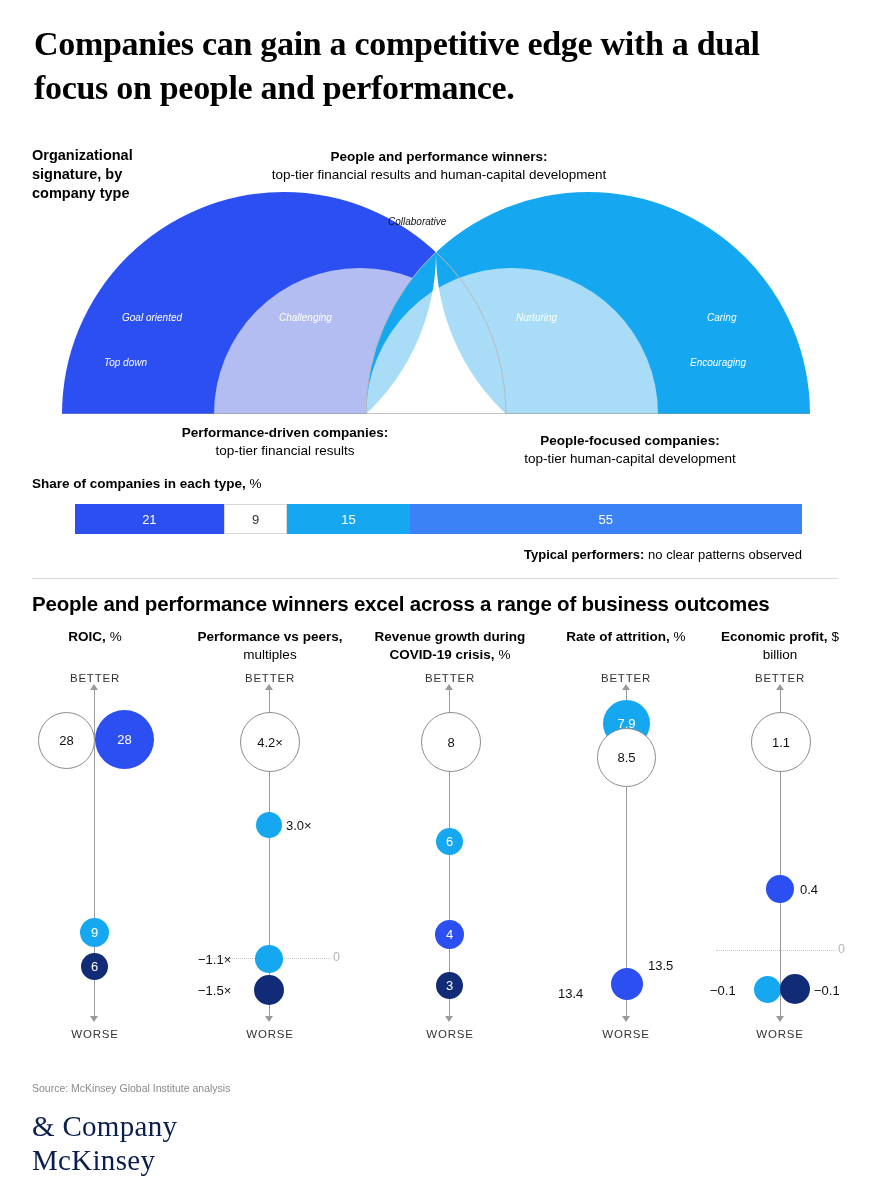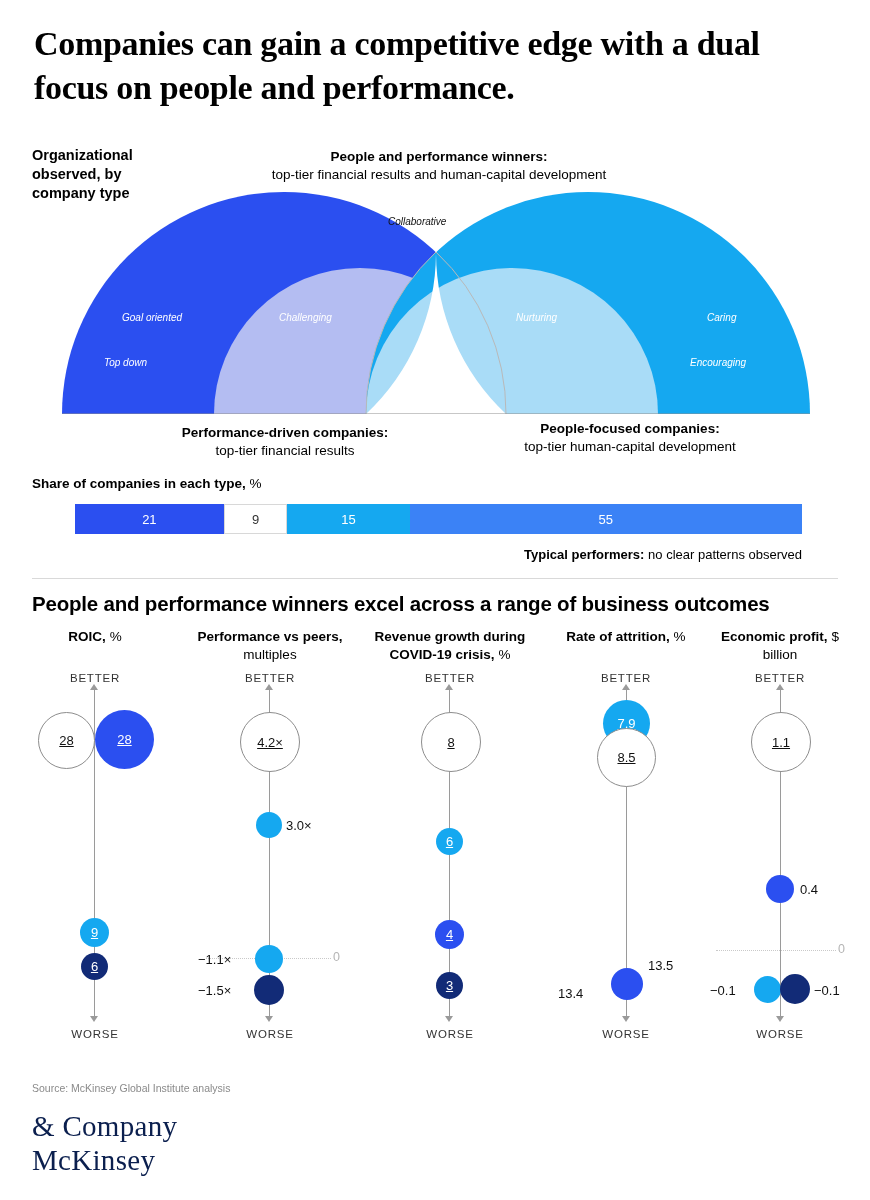--- a/index.html
+++ b/index.html
@@ -36,21 +36,21 @@
   .ppw-label b{font-weight:bold;display:block;}
   .ppw-label span{font-weight:normal;}
 
   .arcwrap{position:absolute;left:62px;top:192px;width:748px;height:222px;}
 
   .arc-caption{
     position:absolute;font-size:13.5px;line-height:1.35;text-align:center;
   }
   .arc-caption b{font-weight:bold;display:block;}
   .cap-perf{left:120px;top:424px;width:330px;}
-  .cap-people{left:450px;top:420px;width:360px;}
+  .cap-people{left:450px;top:432px;width:360px;}
 
   .arc-word{
     position:absolute;font-style:italic;font-size:10px;color:#ffffff;
     white-space:nowrap;
   }
   .arc-word.dark{color:#111;}
 
   
   .share-label{
     position:absolute;left:32px;top:476px;font-size:13.5px;font-weight:bold;
@@ -96,21 +96,20 @@
   .arrow-up,.arrow-down{
     position:absolute;width:0;height:0;
   }
   .arrow-up{border-left:4px solid transparent;border-right:4px solid transparent;border-bottom:6px solid #9a9a9a;}
   .arrow-down{border-left:4px solid transparent;border-right:4px solid transparent;border-top:6px solid #9a9a9a;}
 
   .dot{
     position:absolute;border-radius:50%;
     display:flex;align-items:center;justify-content:center;
     font-size:13px;
-    text-decoration:underline;
   }
   .dot.outline{background:#fff;border:1.3px solid #8d8d8d;color:#111;}
   .dot.royal{background:#2b4ff0;color:#fff;}
   .dot.cyan{background:#15a8f0;color:#fff;}
   .dot.navy{background:#122b77;color:#fff;}
   .dotlabel{position:absolute;font-size:13px;color:#111;white-space:nowrap;}
   .zeroline{
     position:absolute;border-top:1.5px dotted #c9c9c9;height:0;
   }
   .zerolabel{position:absolute;font-size:12.5px;color:#b5b5b5;}
@@ -126,21 +125,21 @@
     letter-spacing:0.3px;
   }
 </style>
 </head>
 <body>
 
 <div class="page">
 
   <div class="title">Companies can gain a competitive edge with a dual focus on people and performance.</div>
 
-  <div class="org-label">Organizational observed, by company type</div>
+  <div class="org-label">Organizational signature, by company type</div>
 
   <div class="ppw-label">
     <b>People and performance winners:</b>
     <span>top-tier financial results and human-capital development</span>
   </div>
 
   <div class="arcwrap">
     <svg width="748" height="222" viewBox="0 0 748 222">
       <defs>
         <clipPath id="halfclip">

